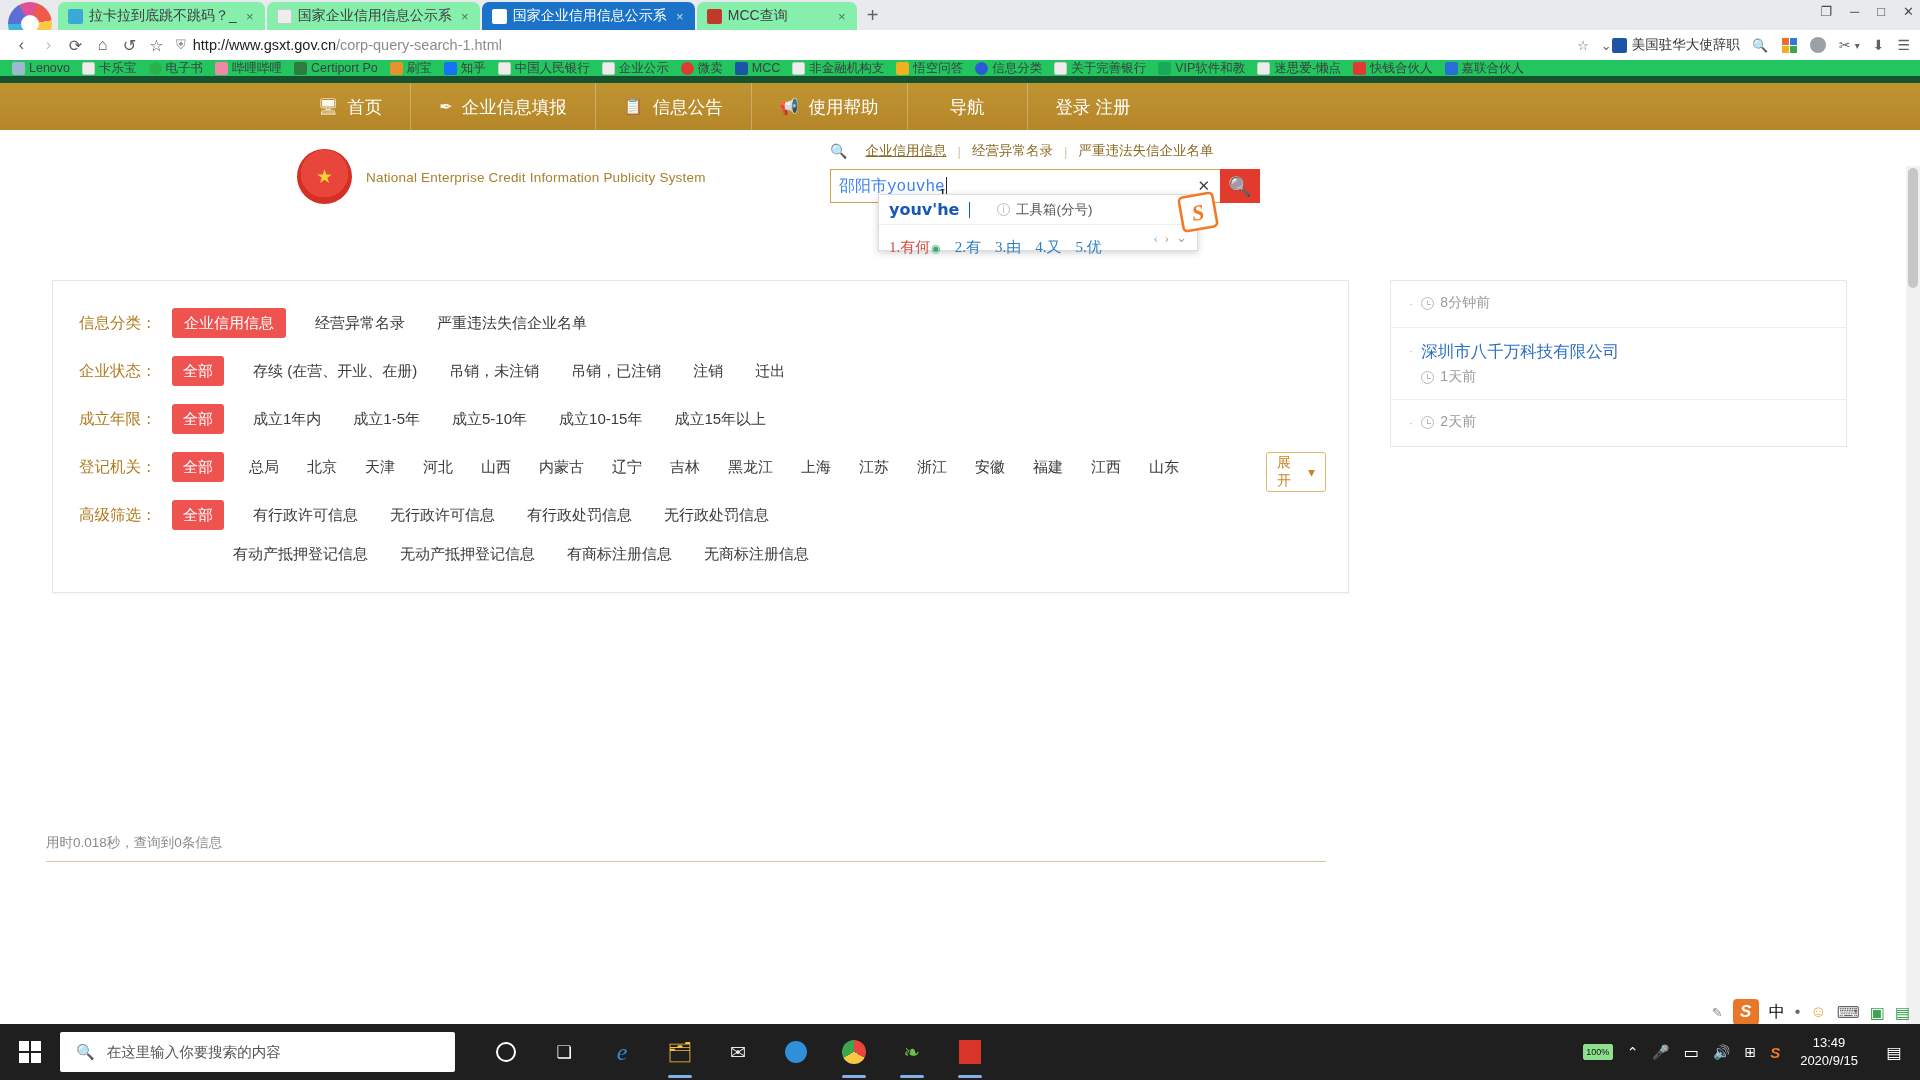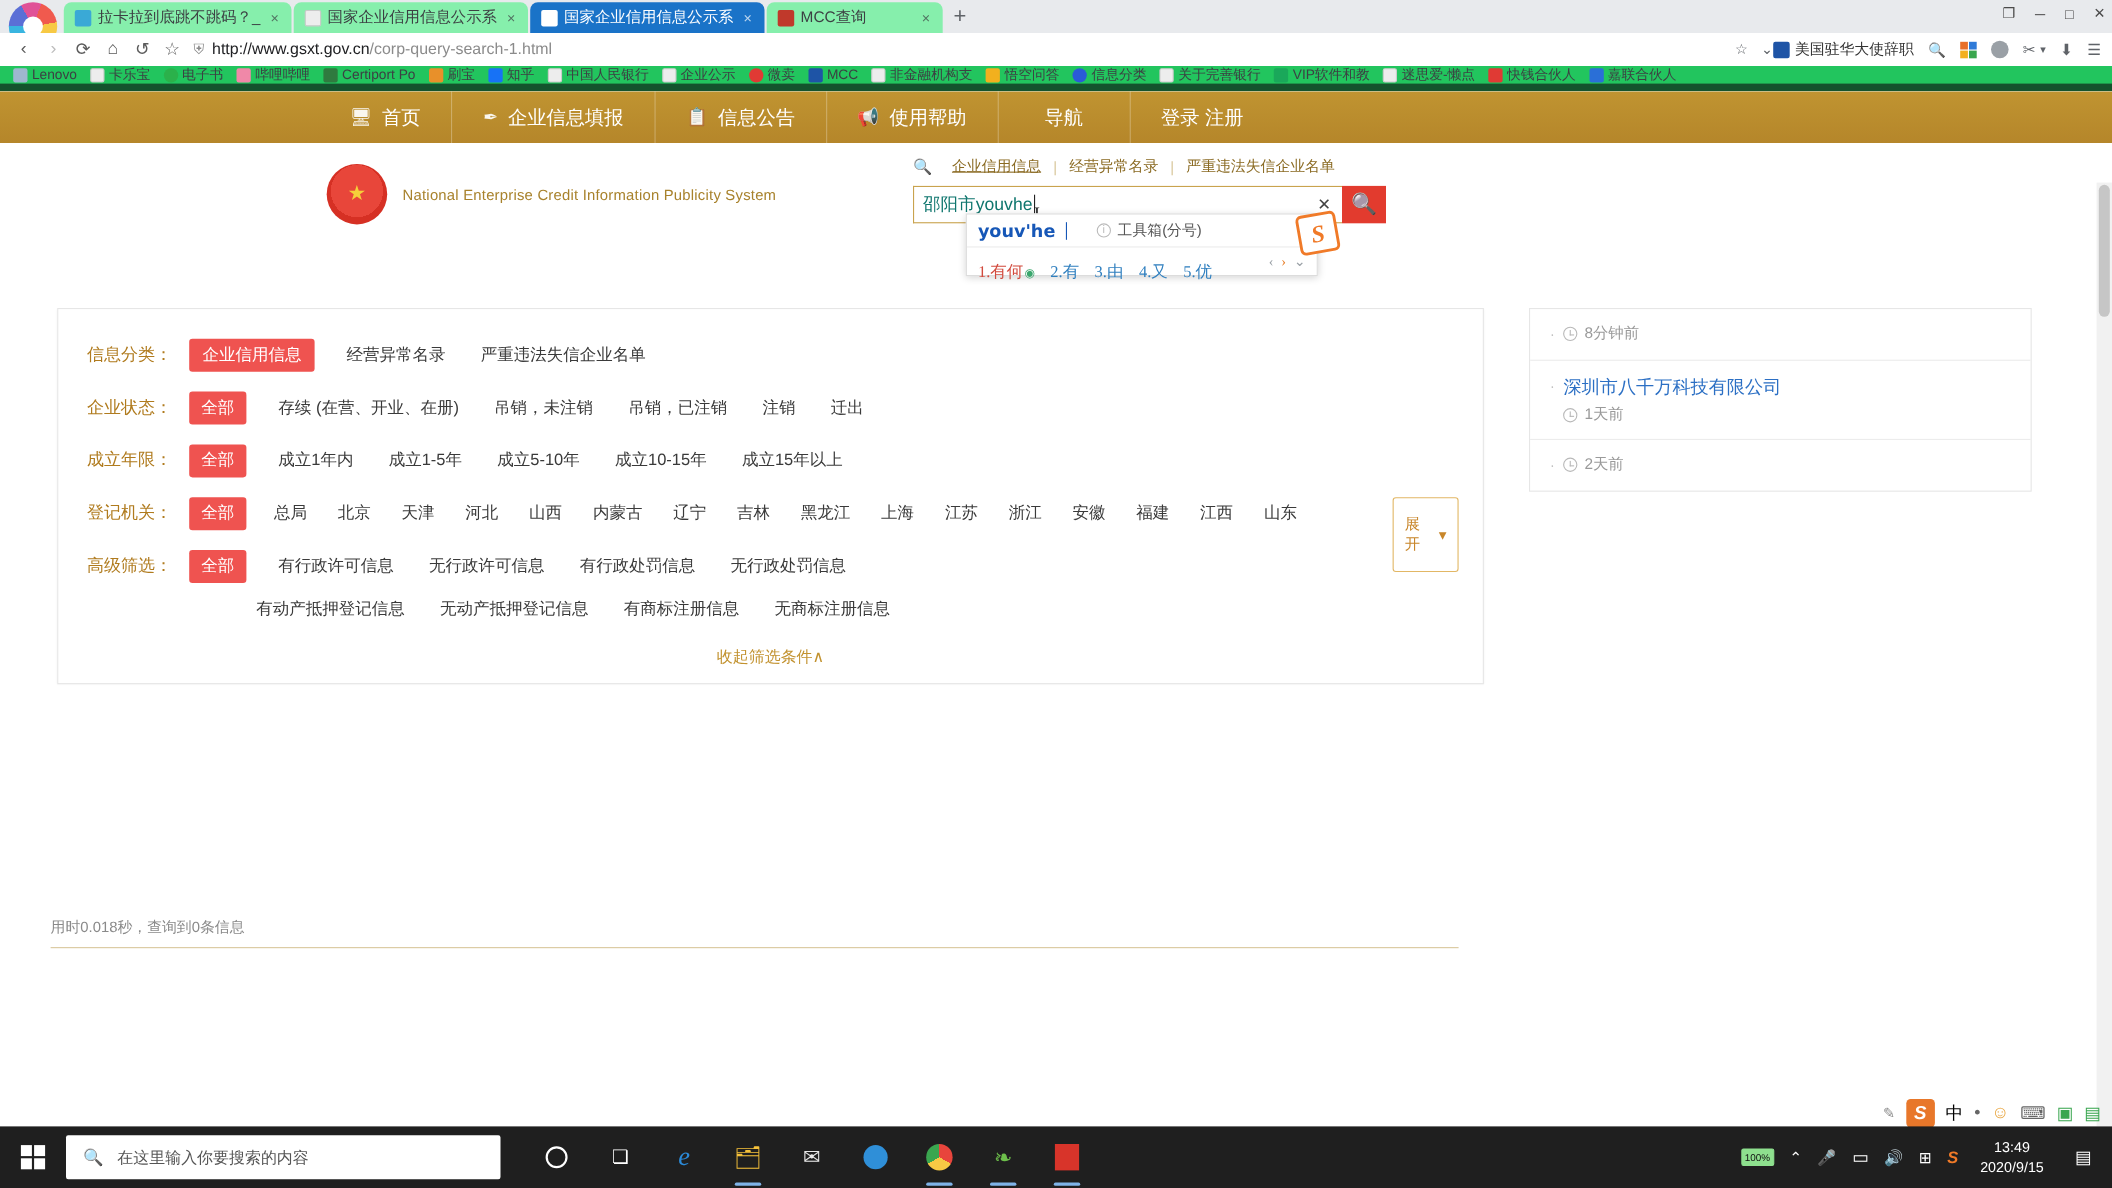--- a/index.html
+++ b/index.html
@@ -74,21 +74,21 @@
 
   .searchzone { position:absolute; left:830px; top:12px; width:430px; }
   .sz-tabs { display:flex; align-items:center; gap:0; font-size:13.5px; color:#7a5b18; }
   .sz-tabs .mag { color:#b7892c; font-size:14px; margin-right:7px; }
   .sz-tabs .szt { padding:0 11px; color:#8a6a22; }
   .sz-tabs .szt.active { color:#8a6a22; text-decoration:underline; }
   .sz-tabs .sep { color:#d9c79c; }
   .searchbar { margin-top:9px; display:flex; height:34px; }
   .sfield { flex:1 1 auto; border:1px solid #c9a34e; border-right:none; background:#fff;
             display:flex; align-items:center; padding:0 8px; position:relative; }
-  .sfield .sval { font-size:16px; color:#0f766e; font-family:Liberation Sans, sans-serif; }
+  .sfield .sval { font-size:16px; color:#3b82f6; font-family:Liberation Mono, monospace; }
   .sfield .caret { width:1px; height:19px; background:#222; margin-left:1px; }
   .sfield .sclear { position:absolute; right:10px; color:#444; font-size:15px; }
   .sbtn { width:40px; background:#e23b2e; display:flex; align-items:center; justify-content:center;
           color:#fff; font-size:19px; }
   .ibeam { position:absolute; left:110px; top:44px; color:#222; font-size:16px; font-family:"Liberation Serif",serif; }
 
   
   .ime { position:absolute; left:48px; top:52px; width:320px; background:#fff;
          border:1px solid #dcdcdc; box-shadow:0 2px 7px rgba(0,0,0,.18); z-index:40; }
   .ime-top { height:29px; display:flex; align-items:center; padding:0 10px; gap:10px; position:relative; }
@@ -111,21 +111,21 @@
   .filtercard { position:absolute; left:52px; top:58px; width:1297px; background:#fff;
                 border:1px solid #e6e6e6; box-shadow:0 1px 2px rgba(0,0,0,.05); padding:18px 0 14px 0; }
   .frow { display:flex; align-items:flex-start; padding:9px 0 9px 26px; }
   .flabel { width:93px; flex:0 0 93px; font-size:15.5px; color:#b07b1e; line-height:30px; }
   .fopts { display:flex; flex-wrap:wrap; align-items:center; gap:0 26px; row-gap:10px; }
   .chip { font-size:15px; color:#3a3a3a; padding:5px 3px; line-height:20px; white-space:nowrap; }
   .chip.sel { background:#ef5350; color:#fff; padding:5px 12px; border-radius:3px; }
   .chip.sel.sm { padding:5px 11px; }
   .frow.gov .fopts { gap:0 22px; }
   .expand { position:absolute; right:22px; width:60px; }
-  .expbtn { border:1px solid #e2b765; color:#c8862a; font-size:14px; padding:15px 10px; border-radius:3px;
+  .expbtn { border:1px solid #e2b765; color:#c8862a; font-size:14px; padding:1px 10px; border-radius:3px;
             background:#fff; display:inline-flex; gap:6px; align-items:center; }
   .frow.adv2 { padding-top:0; }
   .frow.adv2 .flabel { visibility:hidden; }
   .collapse { text-align:center; color:#c2922f; font-size:14.5px; margin-top:10px; }
 
   .result-line { position:absolute; left:46px; top:612px; width:1280px; font-size:13.5px; color:#8a8a8a;
                  padding-bottom:9px; border-bottom:1px solid #d9c79c; }
 
   
   .sidebar { position:absolute; left:1390px; top:58px; width:457px; border:1px solid #e6e6e6; background:#fff; }
@@ -495,21 +495,20 @@
       <div class="frow adv2">
         <div class="flabel"></div>
         <div class="fopts" style="padding-left:58px">
           <span class="chip">有动产抵押登记信息</span>
           <span class="chip">无动产抵押登记信息</span>
           <span class="chip">有商标注册信息</span>
           <span class="chip">无商标注册信息</span>
         </div>
       </div>
 
-      <div class="collapse">收起筛选条件∧</div>
     </div>
 
     <div class="result-line">用时0.018秒，查询到0条信息</div>
 
     <div class="sidebar">
 
       <div class="sb-item">
         <span class="sb-dot">·</span>
         <div class="sb-body">
           <div class="sb-time">

